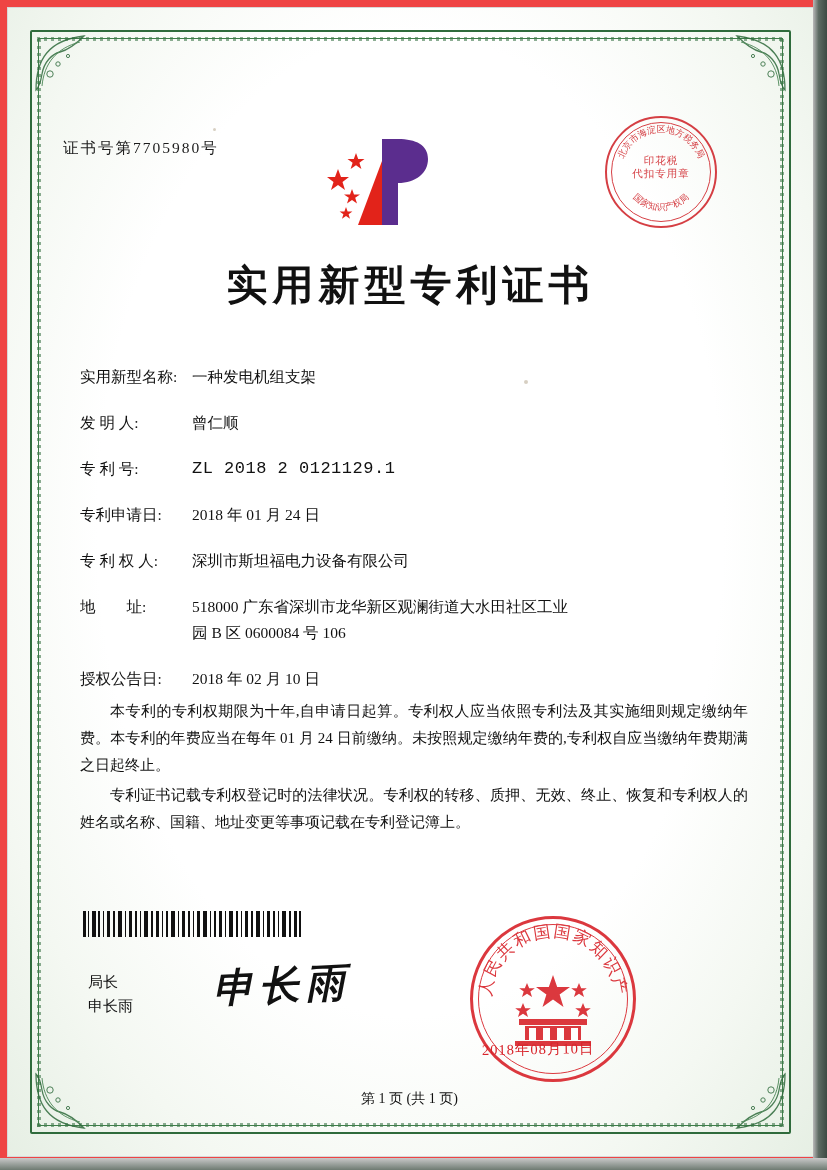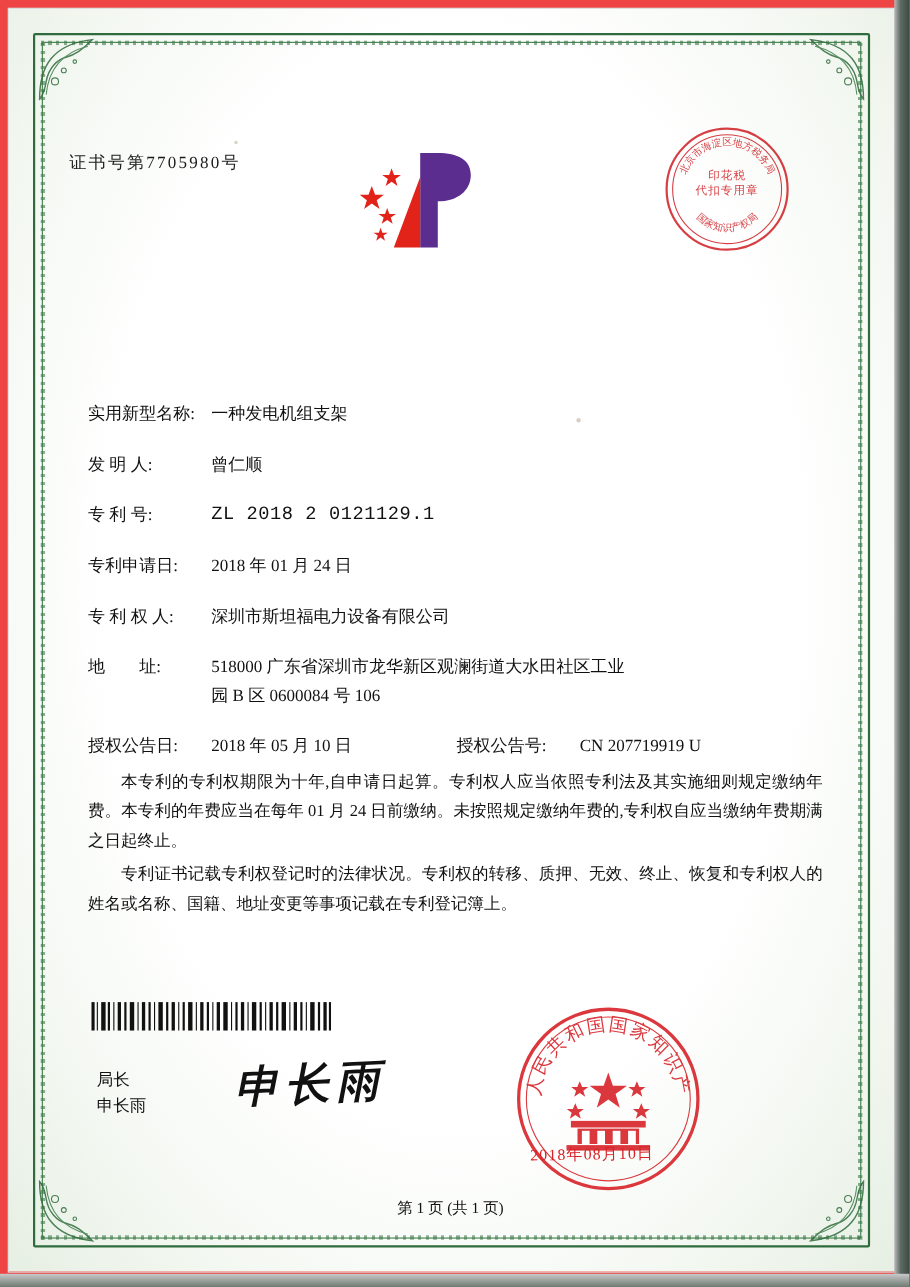--- a/index.html
+++ b/index.html
@@ -326,20 +326,21 @@
           </defs>
           <text><textPath href="#arcTop" startOffset="50%" text-anchor="middle">北京市海淀区地方税务局</textPath></text>
           <text><textPath href="#arcBot" startOffset="50%" text-anchor="middle">国家知识产权局</textPath></text>
         </svg>
         <div class="center-lines">
           <div>印花税</div>
           <div>代扣专用章</div>
         </div>
       </div>
 
+      <div class="title">实用新型专利证书</div>
 
       <div class="fields">
 
         <div class="field-row">
           <div class="field-label">实用新型名称:</div>
           <div class="field-value">一种发电机组支架</div>
         </div>
 
         <div class="field-row">
           <div class="field-label">发 明 人:</div>
@@ -363,25 +364,21 @@
 
         <div class="field-row">
           <div class="field-label">地        址:</div>
           <div class="field-value">518000  广东省深圳市龙华新区观澜街道大水田社区工业</div>
         </div>
         <div class="addr-line2">园 B 区 0600084 号 106</div>
 
         <div class="pub-row">
           <div class="half">
             <div class="field-label">授权公告日:</div>
-            <div class="field-value">2018 年 05 月 10 日</div>
-          </div>
-          <div class="half">
-            <div class="field-label">授权公告号:</div>
-            <div class="field-value">CN 207719919 U</div>
+            <div class="field-value">2018 年 02 月 10 日</div>
           </div>
         </div>
       </div>
 
       <div class="paras">
         <p>本专利的专利权期限为十年,自申请日起算。专利权人应当依照专利法及其实施细则规定缴纳年费。本专利的年费应当在每年 01 月 24 日前缴纳。未按照规定缴纳年费的,专利权自应当缴纳年费期满之日起终止。</p>
         <p>专利证书记载专利权登记时的法律状况。专利权的转移、质押、无效、终止、恢复和专利权人的姓名或名称、国籍、地址变更等事项记载在专利登记簿上。</p>
       </div>
 
       <div class="barcode">

